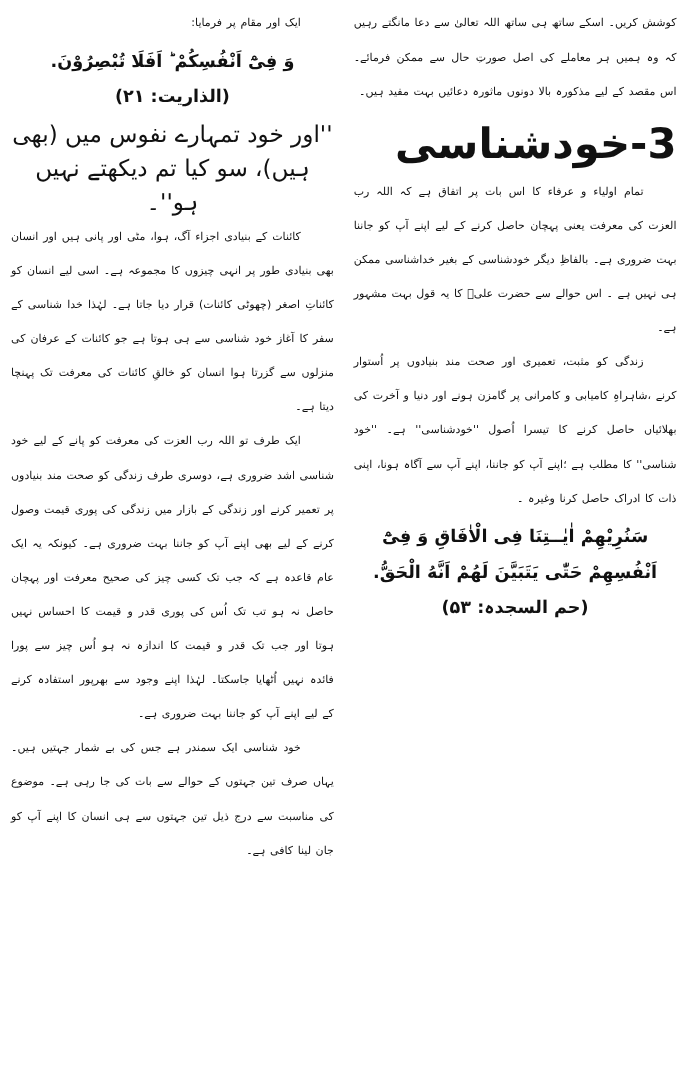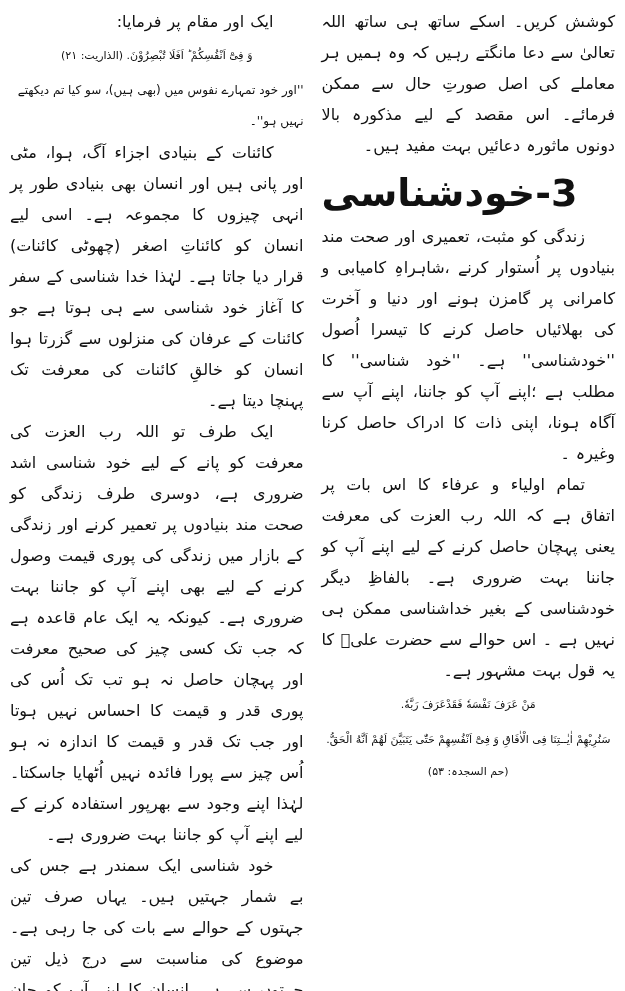--- a/index.html
+++ b/index.html
@@ -23,60 +23,59 @@
     direction: rtl;          
     gap: 18px;
   }
   .col {
     flex: 1 1 0;
     min-width: 0;
     direction: rtl;
   }
   p.body {
     margin: 0;
-    font-size: 16px;
+    font-size: 10px;
     line-height: 31px;
     text-align: justify;
     text-justify: inter-word;
     word-spacing: 1px;
   }
   p.indent { text-indent: 30px; }
   .verse {
     margin: 3px 0;
-    font-weight: normal;
-    font-size: 11px;
+    font-weight: bold;
+    font-size: 16px;
     line-height: 32px;
     text-align: center;
   }
   .quote-line {
     margin: 0;
-    font-size: 12px;
+    font-size: 21px;
     line-height: 31px;
-    text-align: right;
+    text-align: center;
   }
   h1.chapter-heading {
     margin: 10px 0 6px 0;
     font-size: 38px;
     line-height: 44px;
     font-weight: bold;
-    text-align: left;
+    text-align: right;
     letter-spacing: -1px;
   }
 </style>
 </head>
 <body>
 
 <div class="page">
 
   <div class="col">
     <p class="body">کوشش کریں۔ اسکے ساتھ ہی ساتھ اللہ تعالیٰ سے دعا مانگتے رہیں کہ وہ ہمیں ہر معاملے کی اصل صورتِ حال سے ممکن فرمائے۔ اس مقصد کے لیے مذکورہ بالا دونوں ماثورہ دعائیں بہت مفید ہیں۔</p>
     <h1 class="chapter-heading">3-خودشناسی</h1>
+    <p class="body indent">تمام اولیاء و عرفاء کا اس بات پر اتفاق ہے کہ اللہ رب العزت کی معرفت یعنی پہچان حاصل کرنے کے لیے اپنے آپ کو جاننا بہت ضروری ہے۔ بالفاظِ دیگر خودشناسی کے بغیر خداشناسی ممکن ہی نہیں ہے ۔ اس حوالے سے حضرت علیؓ کا یہ قول بہت مشہور ہے۔</p>
     <p class="body indent">زندگی کو مثبت، تعمیری اور صحت مند بنیادوں پر اُستوار کرنے ،شاہراہِ کامیابی و کامرانی پر گامزن ہونے اور دنیا و آخرت کی بھلائیاں حاصل کرنے کا تیسرا اُصول ''خودشناسی'' ہے۔ ''خود شناسی'' کا مطلب ہے ؛اپنے آپ کو جاننا، اپنے آپ سے آگاہ ہونا، اپنی ذات کا ادراک حاصل کرنا وغیرہ ۔</p>
-    <p class="body indent">تمام اولیاء و عرفاء کا اس بات پر اتفاق ہے کہ اللہ رب العزت کی معرفت یعنی پہچان حاصل کرنے کے لیے اپنے آپ کو جاننا بہت ضروری ہے۔ بالفاظِ دیگر خودشناسی کے بغیر خداشناسی ممکن ہی نہیں ہے ۔ اس حوالے سے حضرت علیؓ کا یہ قول بہت مشہور ہے۔</p>
-    <p class="verse">مَنْ عَرَفَ نَفْسَهٗ فَقَدْعَرَفَ رَبَّهٗ.</p>
     <p class="verse">سَنُرِيْهِمْ اٰيٰــتِنَا فِی الْاٰفَاقِ وَ فِیْٓ اَنْفُسِهِمْ حَتّٰی يَتَبَيَّنَ لَهُمْ اَنَّهُ الْحَقُّ. (حم السجدہ: ۵۳)</p>
 
   </div>
 
   <div class="col">
     <p class="body indent">ایک اور مقام پر فرمایا:</p>
     <p class="verse">وَ فِیْٓ اَنْفُسِكُمْ ؕ اَفَلَا تُبْصِرُوْنَ. (الذاریت: ۲۱)</p>
     <p class="quote-line">''اور خود تمہارے نفوس میں (بھی ہیں)، سو کیا تم دیکھتے نہیں ہو''۔</p>
     <p class="body indent">کائنات کے بنیادی اجزاء آگ، ہوا، مٹی اور پانی ہیں اور انسان بھی بنیادی طور پر انہی چیزوں کا مجموعہ ہے۔ اسی لیے انسان کو کائناتِ اصغر (چھوٹی کائنات) قرار دیا جاتا ہے۔ لہٰذا خدا شناسی کے سفر کا آغاز خود شناسی سے ہی ہوتا ہے جو کائنات کے عرفان کی منزلوں سے گزرتا ہوا انسان کو خالقِ کائنات کی معرفت تک پہنچا دیتا ہے۔</p>
     <p class="body indent">ایک طرف تو اللہ رب العزت کی معرفت کو پانے کے لیے خود شناسی اشد ضروری ہے، دوسری طرف زندگی کو صحت مند بنیادوں پر تعمیر کرنے اور زندگی کے بازار میں زندگی کی پوری قیمت وصول کرنے کے لیے بھی اپنے آپ کو جاننا بہت ضروری ہے۔ کیونکہ یہ ایک عام قاعدہ ہے کہ جب تک کسی چیز کی صحیح معرفت اور پہچان حاصل نہ ہو تب تک اُس کی پوری قدر و قیمت کا احساس نہیں ہوتا اور جب تک قدر و قیمت کا اندازہ نہ ہو اُس چیز سے پورا فائدہ نہیں اُٹھایا جاسکتا۔ لہٰذا اپنے وجود سے بھرپور استفادہ کرنے کے لیے اپنے آپ کو جاننا بہت ضروری ہے۔</p>

